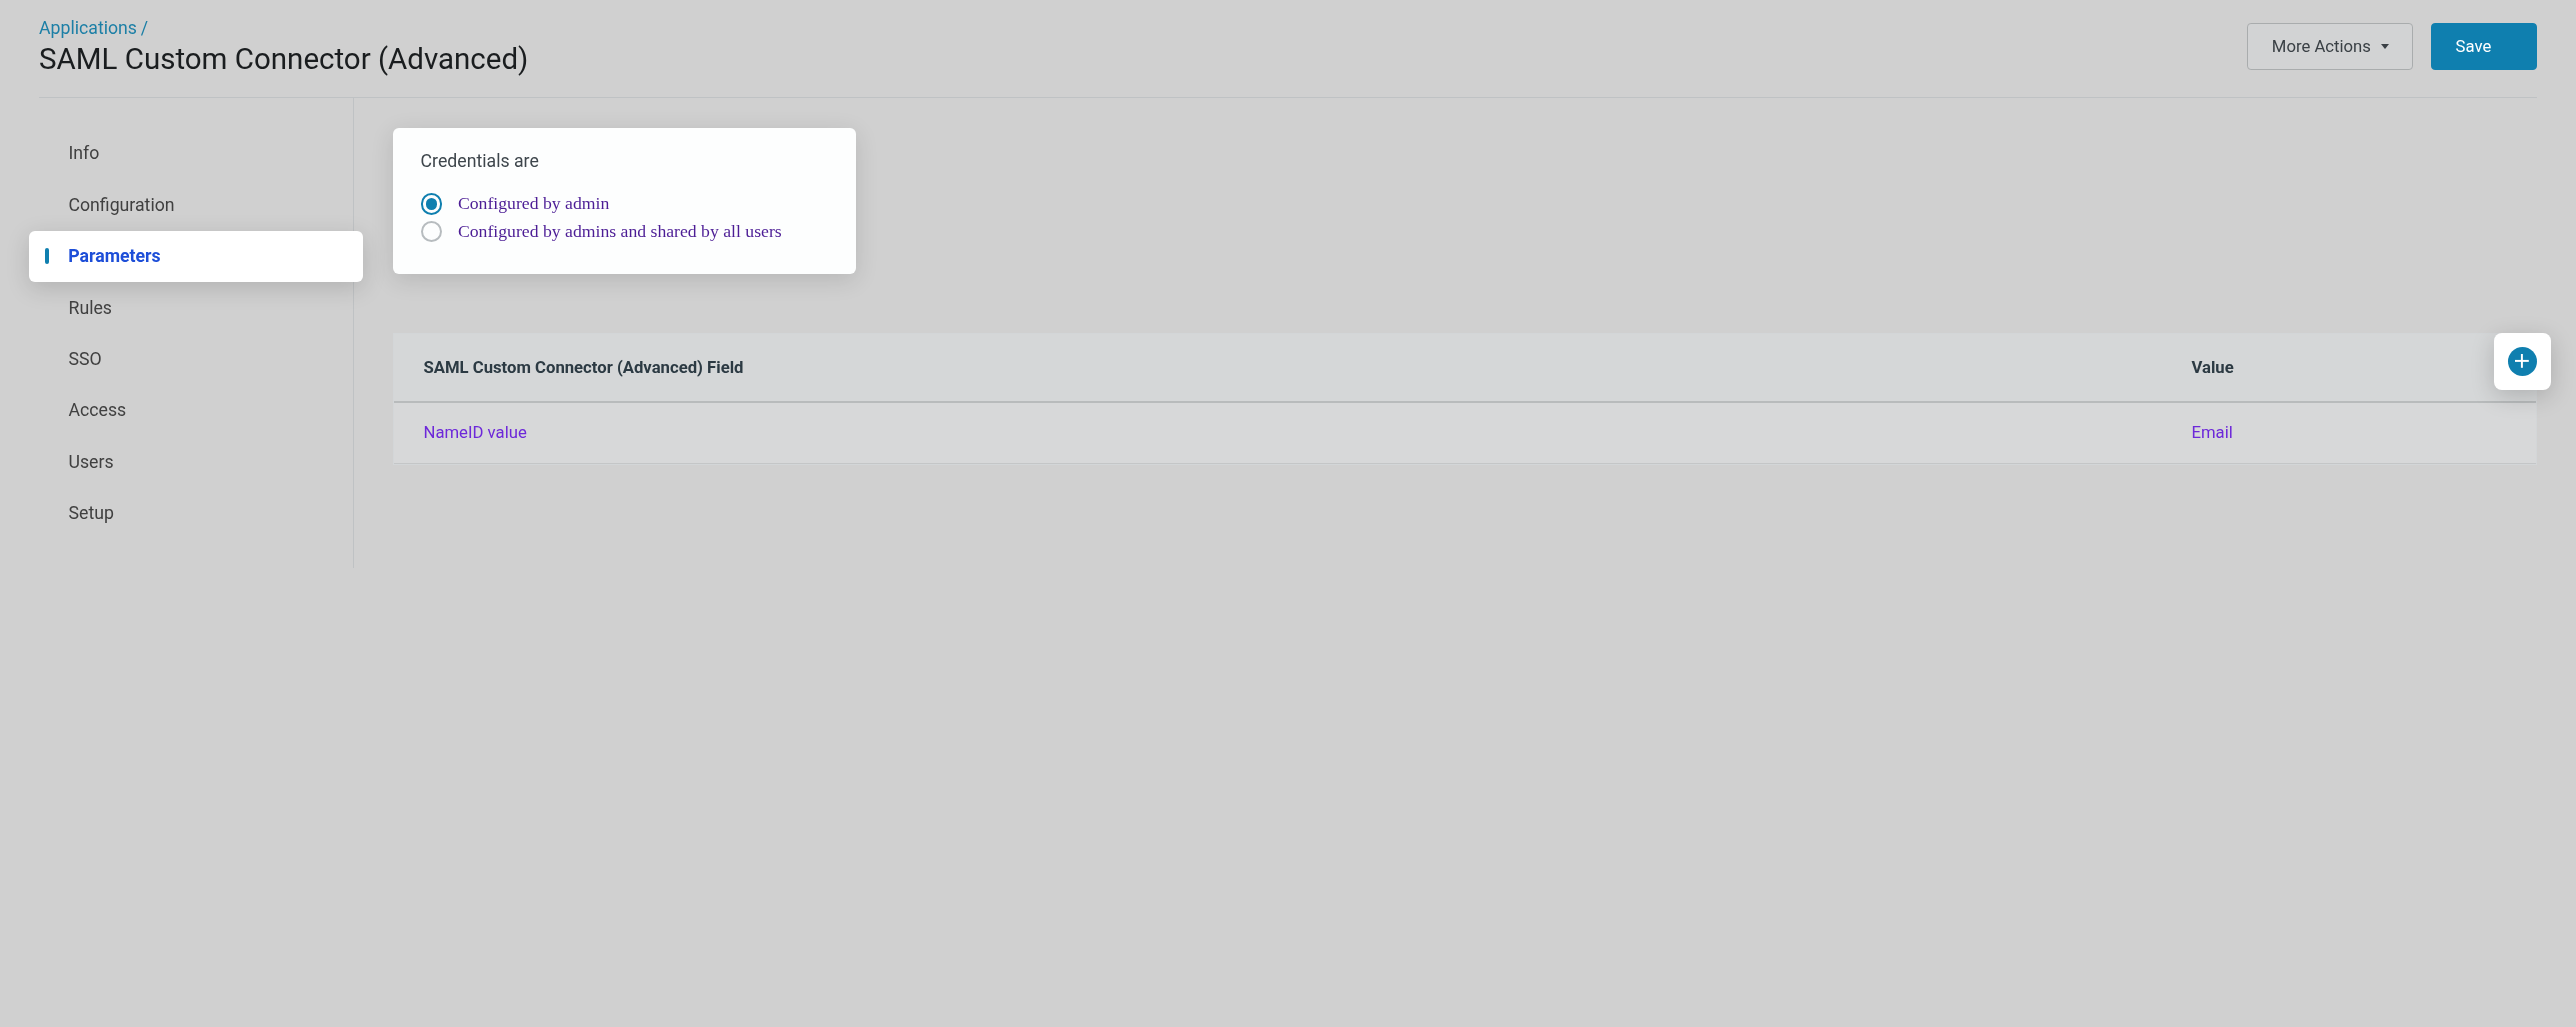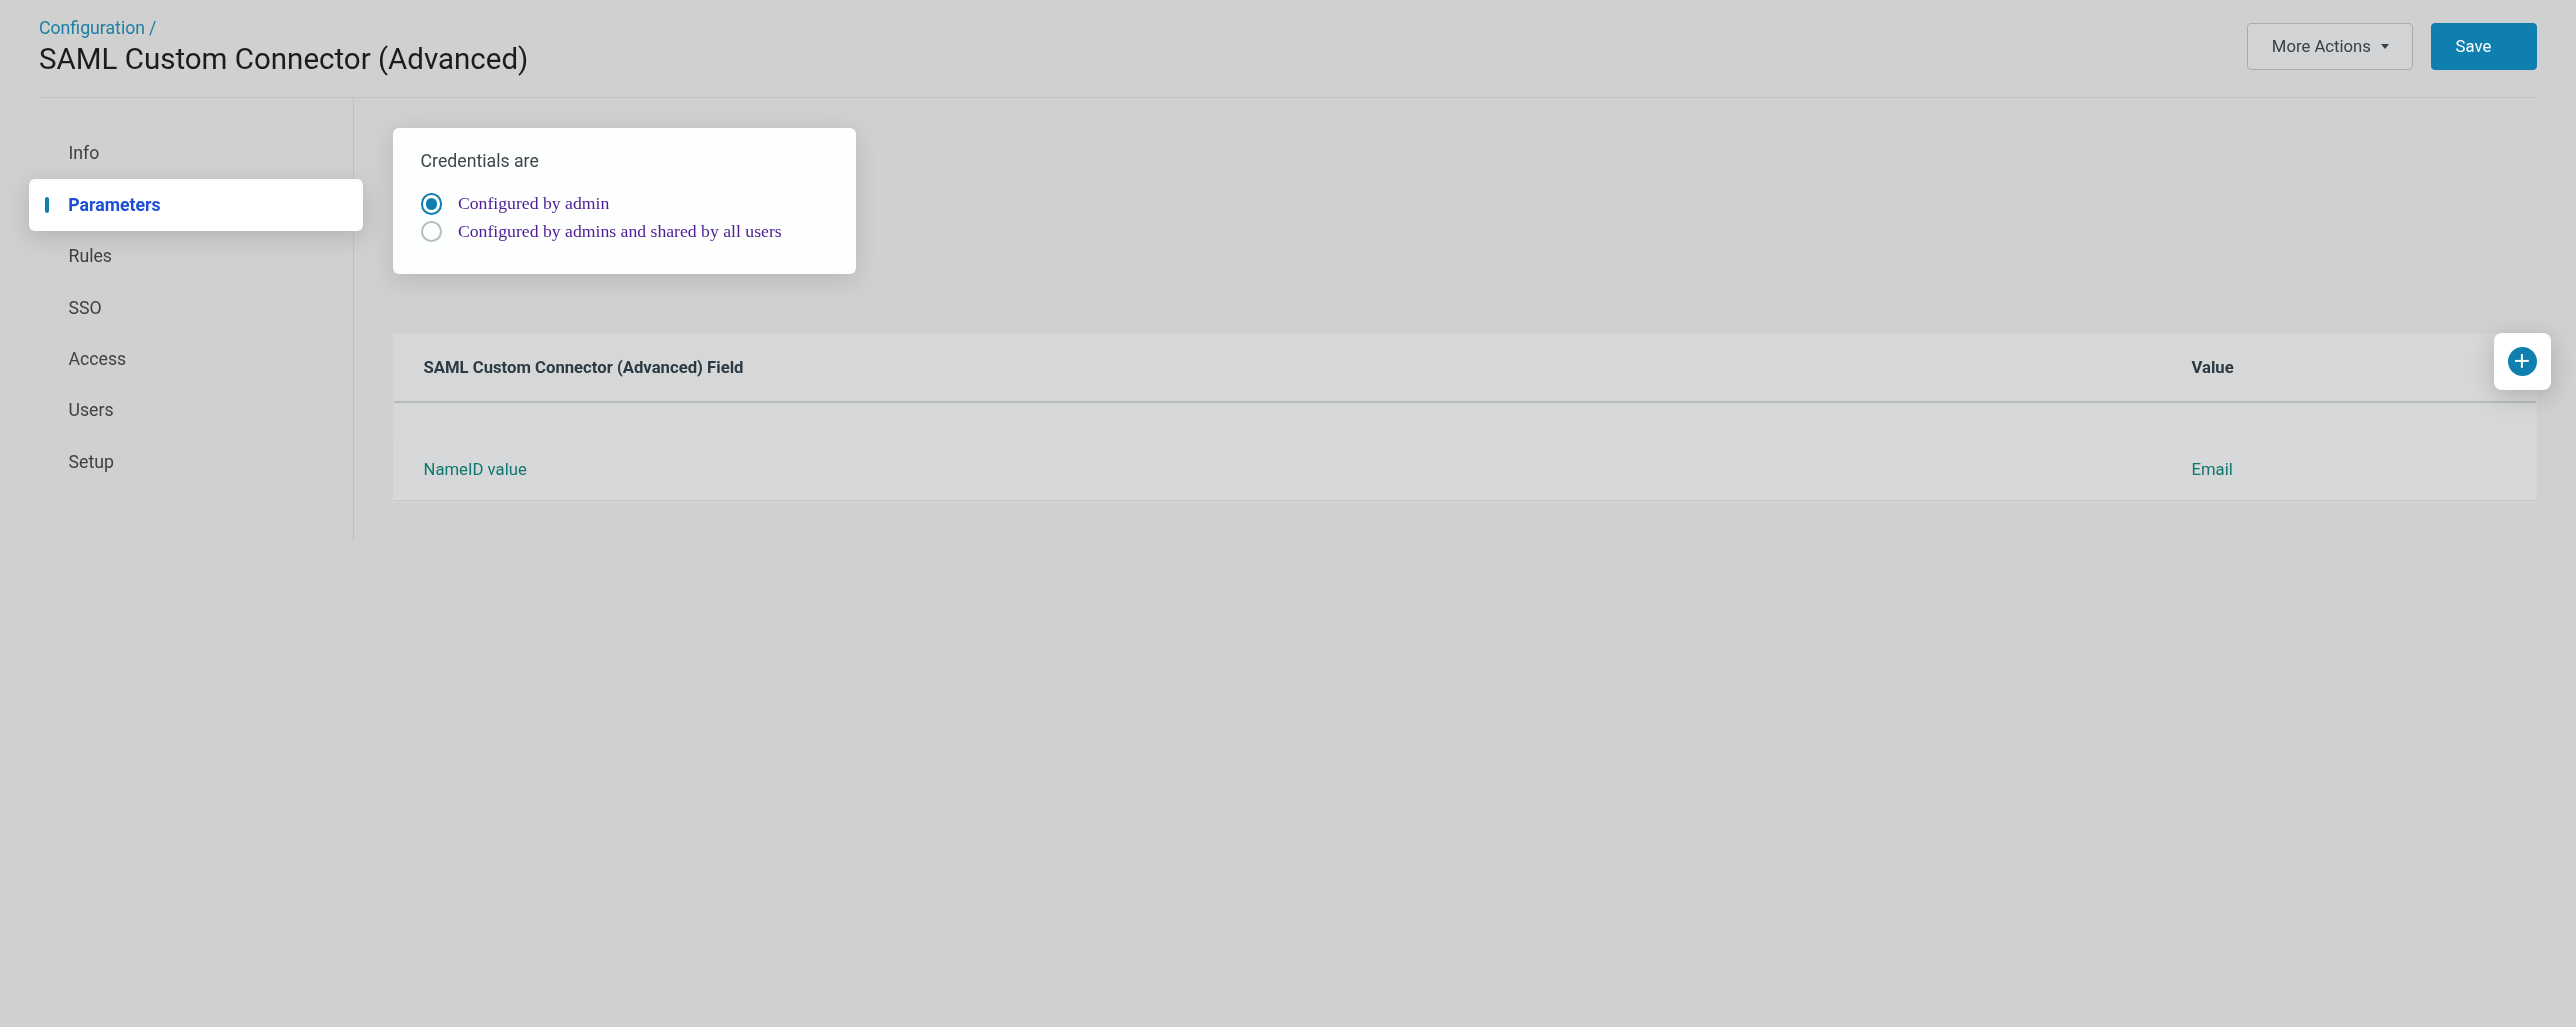--- a/index.html
+++ b/index.html
@@ -199,23 +199,22 @@
     color: #2c3a43;
     font-size: 16.7px;
   }
   .param-table .row {
     display: flex;
     align-items: center;
     background: #d7d8d9;
     border-bottom: 1px solid #c4c6c7;
     height: 61px;
     padding: 0 29.5px;
-    color: #0f766e;
+    color: #6d28d9;
     font-size: 16.7px;
-    margin-top: 37px;
   }
   .col-field { flex: 1; }
   .col-value { width: 276px; }
   .col-actions { width: 39px; }
 
   .add-badge {
     position: absolute;
     right: -13.8px;
     top: 0px;
     background: #fff;
@@ -238,39 +237,40 @@
   .add-btn svg { display:block; }
 </style>
 </head>
 <body>
 
 <div class="page">
   <div class="frame">
     <div class="header">
       <div class="header-left">
         <div class="breadcrumb">
-          <a>Configuration</a>
+          <a>Applications</a>
           <span>/</span>
         </div>
         <h1 class="page-title">SAML Custom Connector (Advanced)</h1>
       </div>
       <div class="header-right">
         <div class="btn btn-secondary">
           <span>More Actions</span>
           <span class="caret"></span>
         </div>
         <div class="btn btn-primary">
           <span>Save</span>
         </div>
       </div>
     </div>
 
     <div class="body">
       <nav class="sidebar" id="sidebar">
           <div class="side-item"><span>Info</span></div>
+          <div class="side-item"><span>Configuration</span></div>
           <div class="side-item active highlight-box"><span>Parameters</span></div>
           <div class="side-item"><span>Rules</span></div>
           <div class="side-item"><span>SSO</span></div>
           <div class="side-item"><span>Access</span></div>
           <div class="side-item"><span>Users</span></div>
           <div class="side-item"><span>Setup</span></div>
         </nav>
 
       <main class="main">
         <div class="card">

